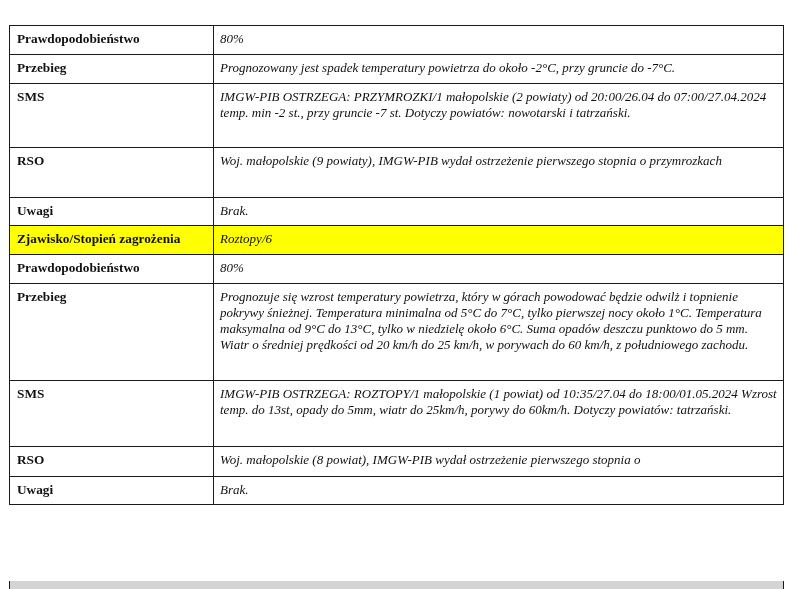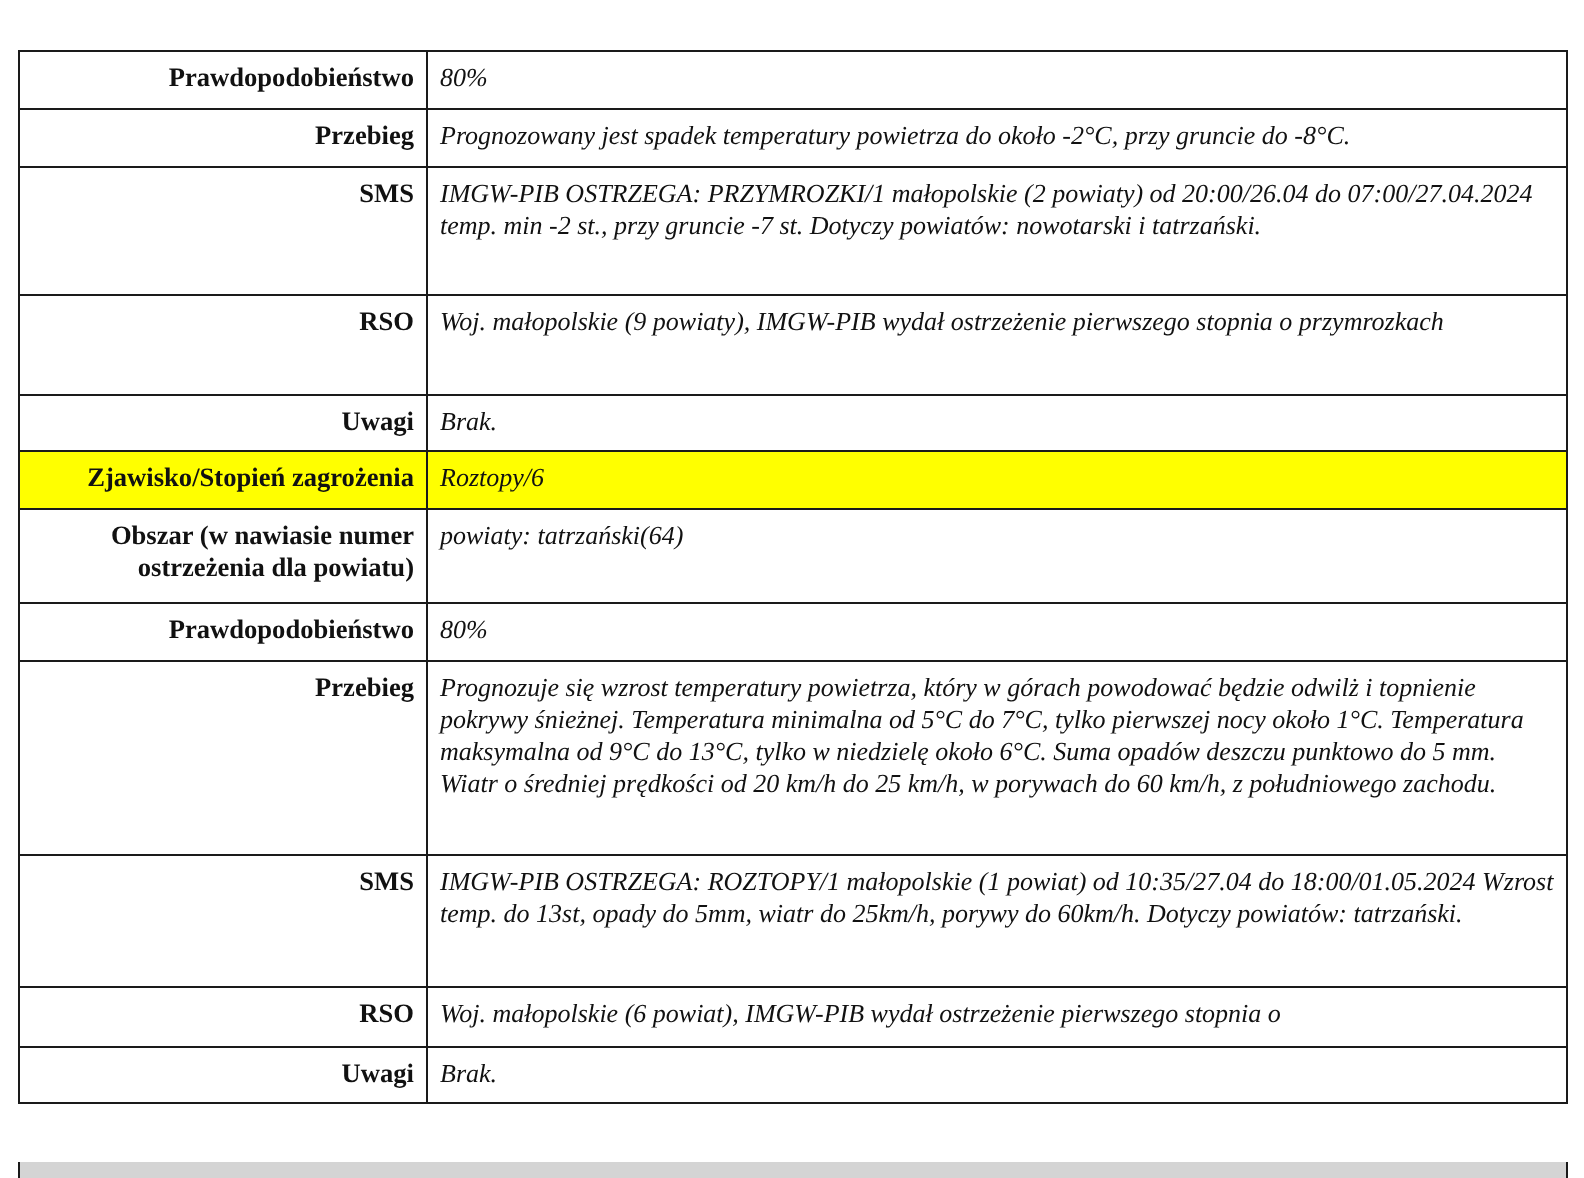--- a/index.html
+++ b/index.html
@@ -27,21 +27,20 @@
       border: 1.5px solid #1a1a1a;
       vertical-align: top;
       padding: 5px 6px 3px 7px;
       font-size: 13px;
       line-height: 16px;
     }
     .doc-table td.label {
       width: 190px;
       font-weight: bold;
       font-size: 13.3px;
-      text-align: right;
     }
     .doc-table td.value {
       padding-left: 6px;
       font-style: italic;
     }
     .doc-table tr.highlight td {
       background: #ffff00;
     }
     .gray-footer {
       position: absolute;
@@ -59,57 +58,53 @@
 <body>
 
 <table class="doc-table">
   <tbody>
     <tr style="height:29px">
       <td class="label">Prawdopodobieństwo</td>
       <td class="value">80%</td>
     </tr>
     <tr style="height:29px">
       <td class="label">Przebieg</td>
-      <td class="value">Prognozowany jest spadek temperatury powietrza do około -2°C, przy gruncie do -8°C.</td>
+      <td class="value">Prognozowany jest spadek temperatury powietrza do około -2°C, przy gruncie do -7°C.</td>
     </tr>
     <tr style="height:64px">
       <td class="label">SMS</td>
       <td class="value">IMGW-PIB OSTRZEGA: PRZYMROZKI/1 małopolskie (2 powiaty) od 20:00/26.04 do 07:00/27.04.2024 temp. min -2 st., przy gruncie -7 st. Dotyczy powiatów: nowotarski i tatrzański.</td>
     </tr>
     <tr style="height:50px">
       <td class="label">RSO</td>
       <td class="value">Woj. małopolskie (9 powiaty), IMGW-PIB wydał ostrzeżenie pierwszego stopnia o przymrozkach</td>
     </tr>
     <tr style="height:28px">
       <td class="label">Uwagi</td>
       <td class="value">Brak.</td>
     </tr>
     <tr class="highlight" style="height:29px">
       <td class="label">Zjawisko/Stopień zagrożenia</td>
       <td class="value">Roztopy/6</td>
     </tr>
-    <tr style="height:47px">
-      <td class="label">Obszar (w nawiasie numer ostrzeżenia dla powiatu)</td>
-      <td class="value">powiaty: tatrzański(64)</td>
-    </tr>
     <tr style="height:29px">
       <td class="label">Prawdopodobieństwo</td>
       <td class="value">80%</td>
     </tr>
     <tr style="height:97px">
       <td class="label">Przebieg</td>
       <td class="value">Prognozuje się wzrost temperatury powietrza, który w górach powodować  będzie odwilż i topnienie pokrywy śnieżnej.  Temperatura minimalna od 5°C do 7°C, tylko pierwszej nocy około 1°C. Temperatura maksymalna od 9°C do 13°C, tylko w niedzielę około 6°C. Suma opadów deszczu punktowo do 5 mm. Wiatr o średniej  prędkości  od 20 km/h do 25 km/h, w porywach do 60 km/h, z południowego zachodu.</td>
     </tr>
     <tr style="height:66px">
       <td class="label">SMS</td>
       <td class="value">IMGW-PIB OSTRZEGA: ROZTOPY/1 małopolskie (1 powiat) od 10:35/27.04 do 18:00/01.05.2024 Wzrost temp. do 13st, opady do 5mm, wiatr do 25km/h, porywy do 60km/h. Dotyczy powiatów: tatrzański.</td>
     </tr>
     <tr style="height:30px">
       <td class="label">RSO</td>
-      <td class="value">Woj. małopolskie (6 powiat), IMGW-PIB wydał ostrzeżenie pierwszego stopnia o</td>
+      <td class="value">Woj. małopolskie (8 powiat), IMGW-PIB wydał ostrzeżenie pierwszego stopnia o</td>
     </tr>
     <tr style="height:28px">
       <td class="label">Uwagi</td>
       <td class="value">Brak.</td>
     </tr>
   </tbody>
 </table>
 
 <div class="gray-footer"></div>
 

